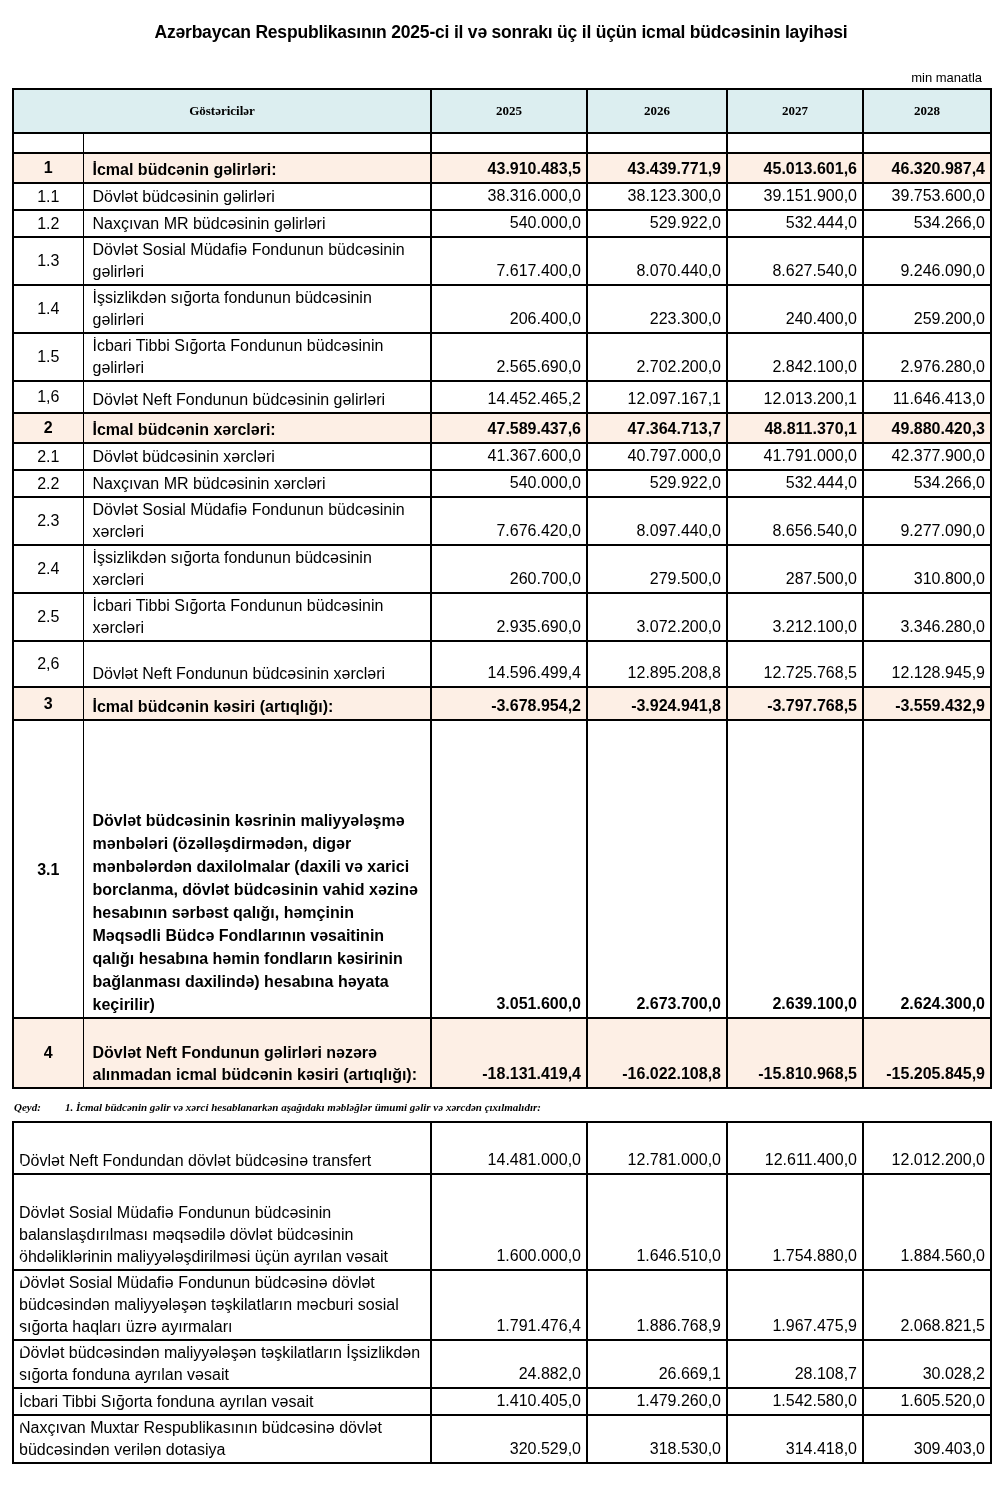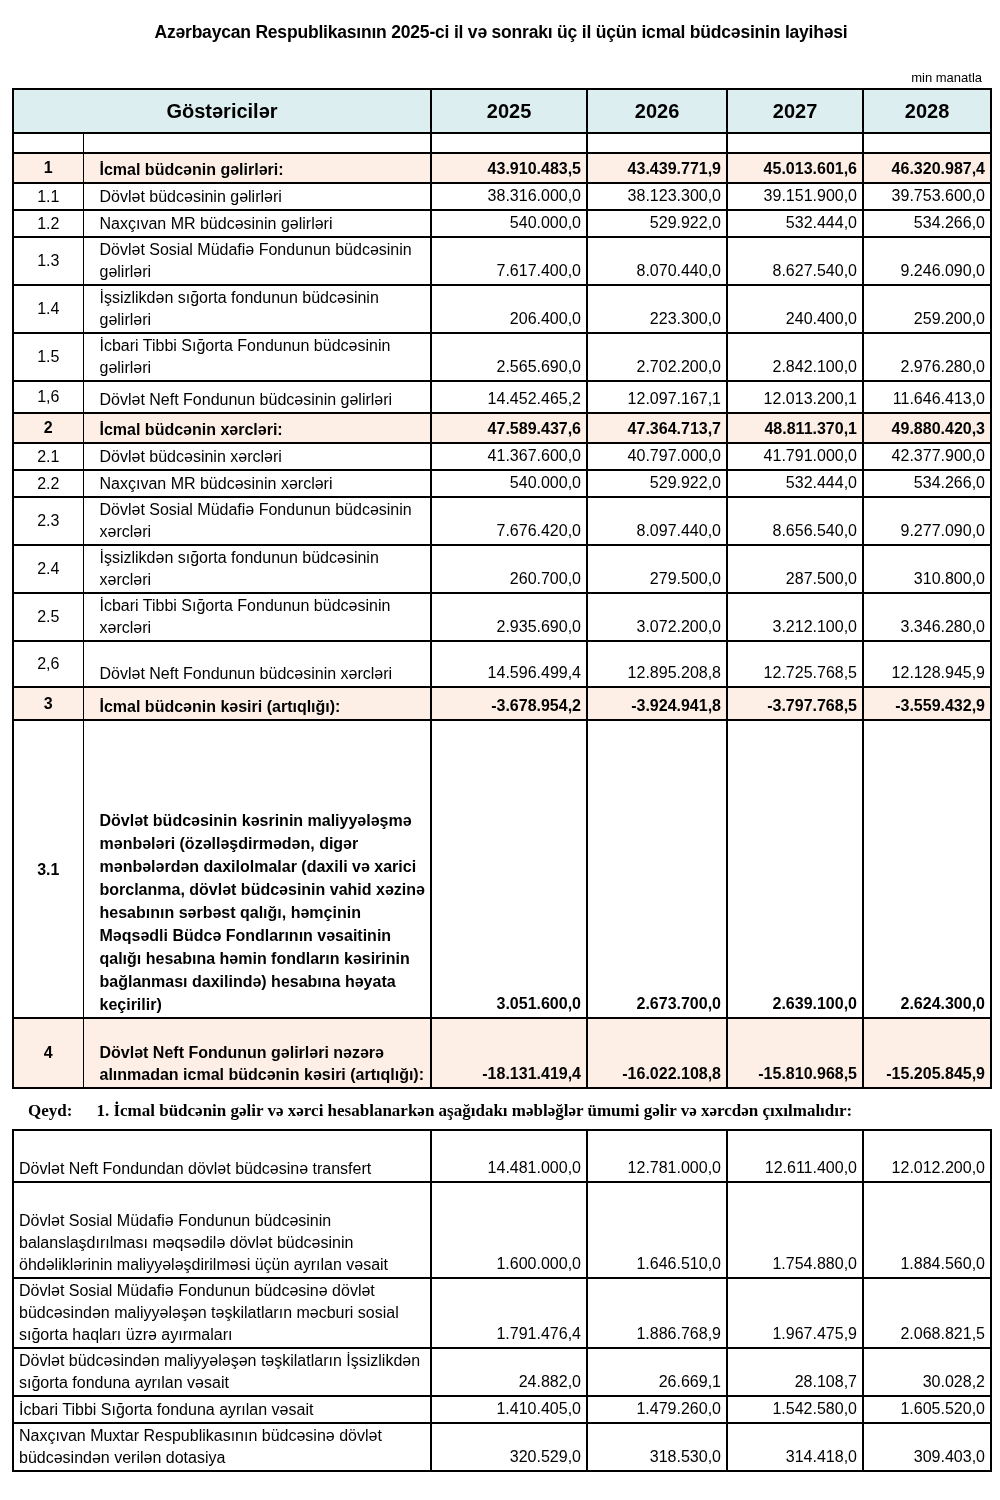--- a/index.html
+++ b/index.html
@@ -14,34 +14,35 @@
   }
   .unit{
     text-align:right;font-size:13px;margin:27px 8px 3px 0;font-weight:normal;
   }
   table{
     border-collapse:collapse;table-layout:fixed;width:978px;background:#fff;
   }
   th,td{border:2px solid #000;overflow:hidden;}
   th{
     background:var(--header-bg,#dceef0);
-    font-size:20px;font-weight:bold;text-align:center;vertical-align:middle;
+    font-size:13px;font-weight:bold;text-align:center;vertical-align:middle;
     height:40px;
+    font-family:Liberation Serif, serif;
   }
   td{font-size:16px;line-height:22px;padding:1px 4px;}
   td.num{text-align:center;vertical-align:middle;border-right-width:1px;padding:1px 2px;}
-  td.lbl{text-align:left;vertical-align:bottom;padding-left:16px;border-left-width:1px;}
-  td.flbl{text-align:left;vertical-align:bottom;padding-left:5px;}
+  td.lbl{text-align:left;vertical-align:bottom;padding-left:9px;border-left-width:1px;}
+  td.flbl{text-align:left;vertical-align:bottom;padding-left:5px;border-radius:26px;}
   td.val{text-align:right;vertical-align:bottom;padding-right:5px;padding-bottom:2px;}
   tr.em td{background:var(--em-bg,#fdefe5);font-weight:bold;}
   tr.bold td{font-weight:bold;}
   tr.r31 td{line-height:23px;}
   .note{
-    font-family:"Liberation Serif",serif;font-weight:bold;font-size:17px;
-    margin:12px 0 8px 16px;white-space:nowrap;
+    font-family:"Liberation Serif",serif;font-weight:bold;font-size:11px;
+    margin:12px 0 8px 2px;white-space:nowrap;font-style:italic;
   }
   .note .pfx{margin-right:24px;}
   .note-table{margin-top:2px;}
 </style>
 </head>
 <body>
 
 <div class="page">
 
   <h1 class="title">Azərbaycan Respublikasının 2025-ci il və sonrakı üç il üçün icmal büdcəsinin layihəsi</h1>

